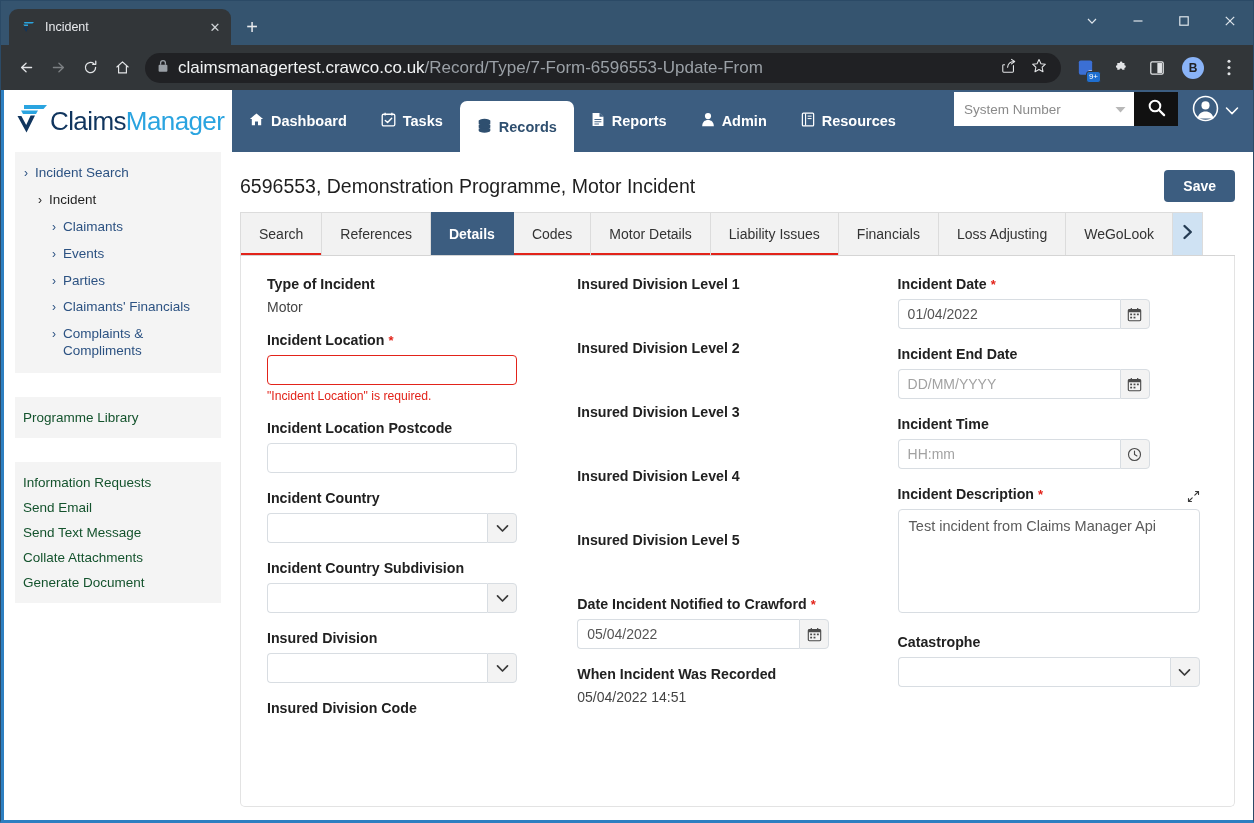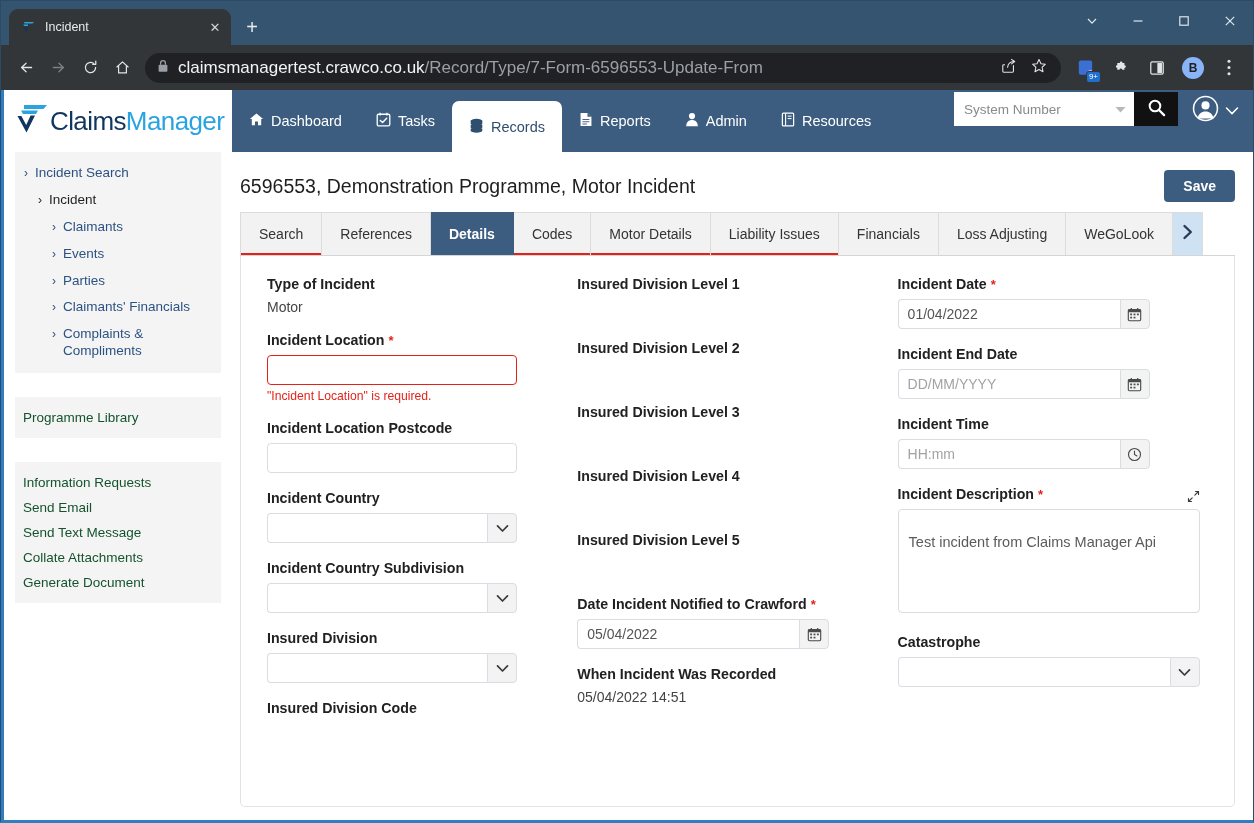--- a/index.html
+++ b/index.html
@@ -121,21 +121,21 @@
 
   
   #apppane { flex: 1; display: flex; flex-direction: column; min-width: 0; }
   #navbar {
     height: 62px; background: #3c5d80; display: flex; align-items: flex-end;
     padding-left: 0; position: relative;
   }
   .nav-items { display: flex; align-items: flex-end; height: 100%; gap: 0; }
   .nav-item {
     height: 100%; display: flex; align-items: center; gap: 7px;
-    padding: 0 17px; color: #ffffff; font-size: 14.5px; font-weight: normal;
+    padding: 0 17px; color: #ffffff; font-size: 14.5px; font-weight: bold;
   }
   .nav-item.active {
     background: #ffffff; color: #2f4f6f; border-radius: 7px 7px 0 0;
     margin-bottom: 0; height: 51px; align-self: flex-end;
   }
   .nav-right {
     position: absolute; right: 14px; top: 2px; display: flex; align-items: flex-end; gap: 0;
   }
   .search-select {
     width: 180px; height: 34px; background: #ffffff; display: flex; align-items: center;
@@ -226,21 +226,21 @@
     padding: 0 9px; font-family: "Liberation Sans", sans-serif;
   }
   .input-addon .ia-box::placeholder { color: #a2a2a2; }
   .input-addon .ia-btn {
     width: 30px; height: 30px; border: 1px solid #d8dde2; border-radius: 0 4px 4px 0;
     background: #f3f3f3; display: flex; align-items: center; justify-content: center;
     color: #4a4a4a;
   }
   .ftextarea {
     width: 100%; height: 104px; border: 1px solid #d8dde2; border-radius: 4px;
-    font-size: 14.5px; color: #5b5b5b; padding: 24px 10px; resize: none;
+    font-size: 14.5px; color: #5b5b5b; padding: 8px 10px; resize: none;
     font-family: "Liberation Sans", sans-serif;
   }
   .label-row { display: flex; align-items: center; justify-content: space-between; }
   .expand-ic { color: #3a3a3a; }
   .spacer-lbl { height: 47px; }
 
   .w-narrow { width: 250px; }
   .w-date { width: 252px; }
 </style>
 </head>

